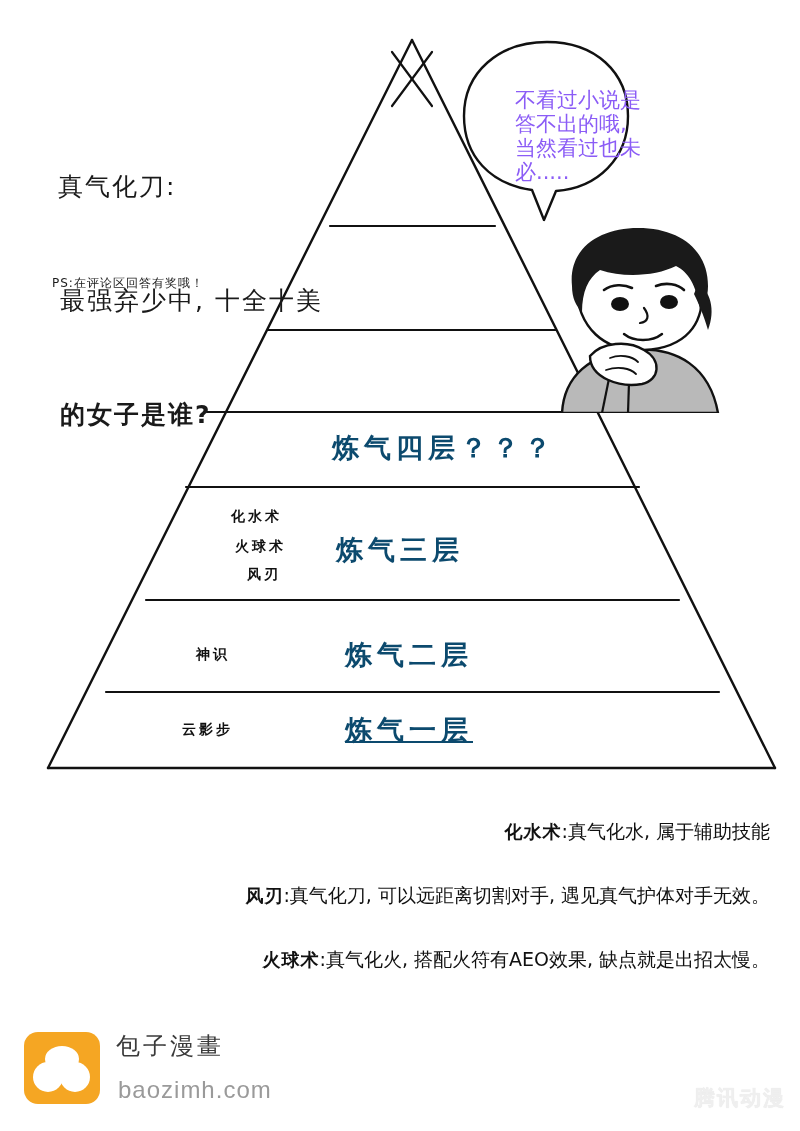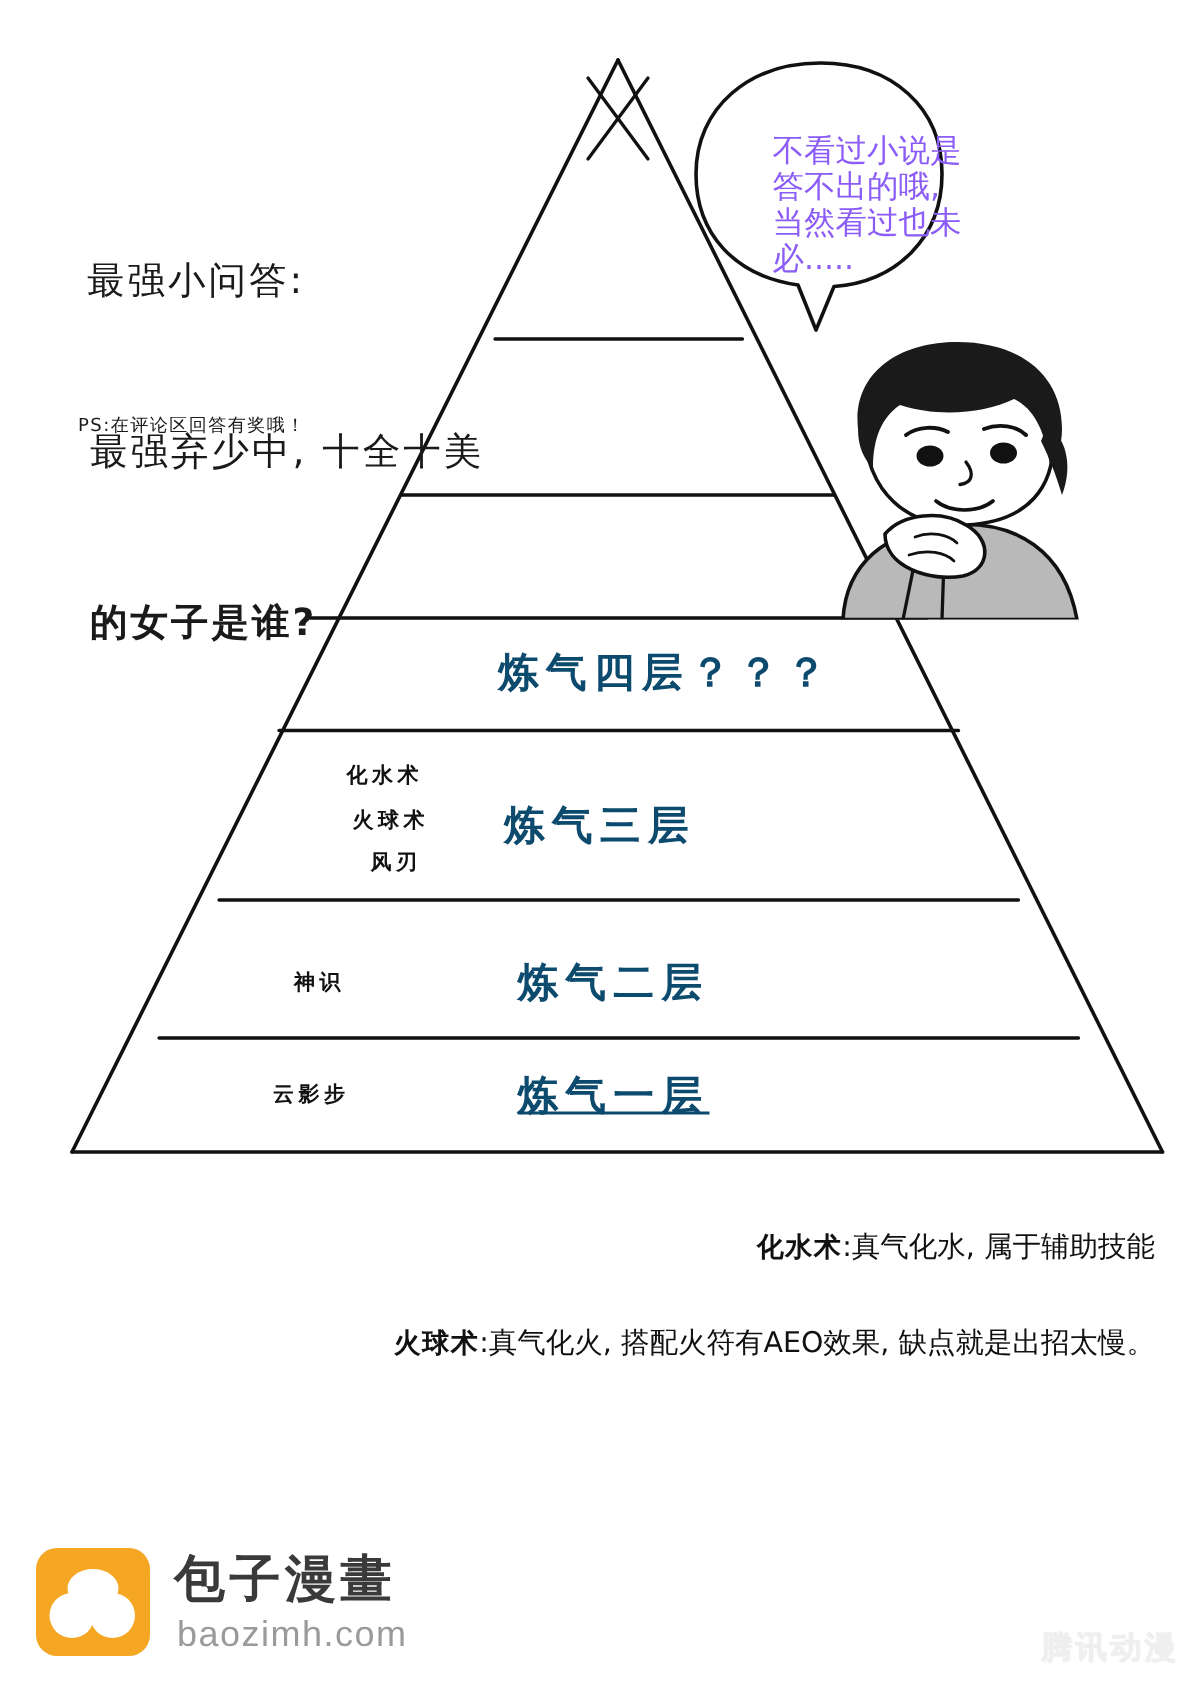--- a/index.html
+++ b/index.html
@@ -135,22 +135,22 @@
   }
   .wm-bun .b1, .wm-bun .b2, .wm-bun .b3 {
     position:absolute; background:#fff; border-radius:50%;
   }
   .wm-bun .b1 { width:30px; height:30px; left:9px;  top:30px; }
   .wm-bun .b2 { width:30px; height:30px; left:36px; top:30px; }
   .wm-bun .b3 { width:34px; height:26px; left:21px; top:14px; }
   .wm-title {
     position:absolute; left:92px; top:2px;
     font-family:"DejaVu Serif", serif;
-    font-weight:bold;
-    font-size:34px;
+    font-weight:normal;
+    font-size:24px;
     letter-spacing:3px;
     color:#3a3a3a;
   }
   .wm-sub {
     position:absolute; left:94px; top:48px;
     font-size:24px;
     letter-spacing:1px;
     color:#9a9a9a;
     font-family:"Liberation Sans", sans-serif;
     text-align:right;
@@ -197,21 +197,21 @@
   <div class="tier-main tier1">炼气一层</div>
 
   <div class="skill sk-a">化水术</div>
   <div class="skill sk-b">火球术</div>
   <div class="skill sk-c">风刃</div>
   <div class="skill sk-d">神识</div>
   <div class="skill sk-e">云影步</div>
 </div>
 
 <div class="question">
-  <span class="line line1">最强小问答:</span>
+  <span class="line line1">真气化刀:</span>
   <span class="line line2">最强弃少中, 十全十美</span>
   <span class="line line3">的女子是谁?</span>
 </div>
 
 <div class="ps">PS:在评论区回答有奖哦！</div>
 
 <div class="bubble">
   <svg width="190" height="210" viewBox="0 0 190 210" fill="none">
     <path d="M95 4 C143 4 176 34 176 78 C176 120 146 150 104 153 L92 182 L80 152 C38 146 12 118 12 78 C12 34 47 4 95 4 Z" fill="#ffffff" stroke="#111" stroke-width="2.4" stroke-linejoin="round"></path>
   </svg>
@@ -244,20 +244,23 @@
 
     <path d="M62 128 C74 114 100 112 116 122 C134 132 132 152 114 156 C92 160 62 150 62 128 Z" fill="#ffffff" stroke="#111" stroke-width="2.4"></path>
     <path d="M82 130 C92 126 104 128 110 134" stroke="#111" stroke-width="1.8" stroke-linecap="round"></path>
     <path d="M78 142 C90 138 102 140 108 146" stroke="#111" stroke-width="1.8" stroke-linecap="round"></path>
   </svg>
 </div>
 
 <div class="notes">
   <p class="note">
     <span class="term">化水术</span><span>:</span><span>真气化水, 属于辅助技能</span>
+  </p>
+  <p class="note">
+    <span class="term">风刃</span><span>:</span><span>真气化刀, 可以远距离切割对手, 遇见真气护体对手无效。</span>
   </p>
   <p class="note">
     <span class="term">火球术</span><span>:</span><span>真气化火, 搭配火符有AEO效果, 缺点就是出招太慢。</span>
   </p>
 </div>
 
 <div class="wm">
   <div class="wm-bun">
     <div class="b3"></div>
       <div class="b1"></div>

